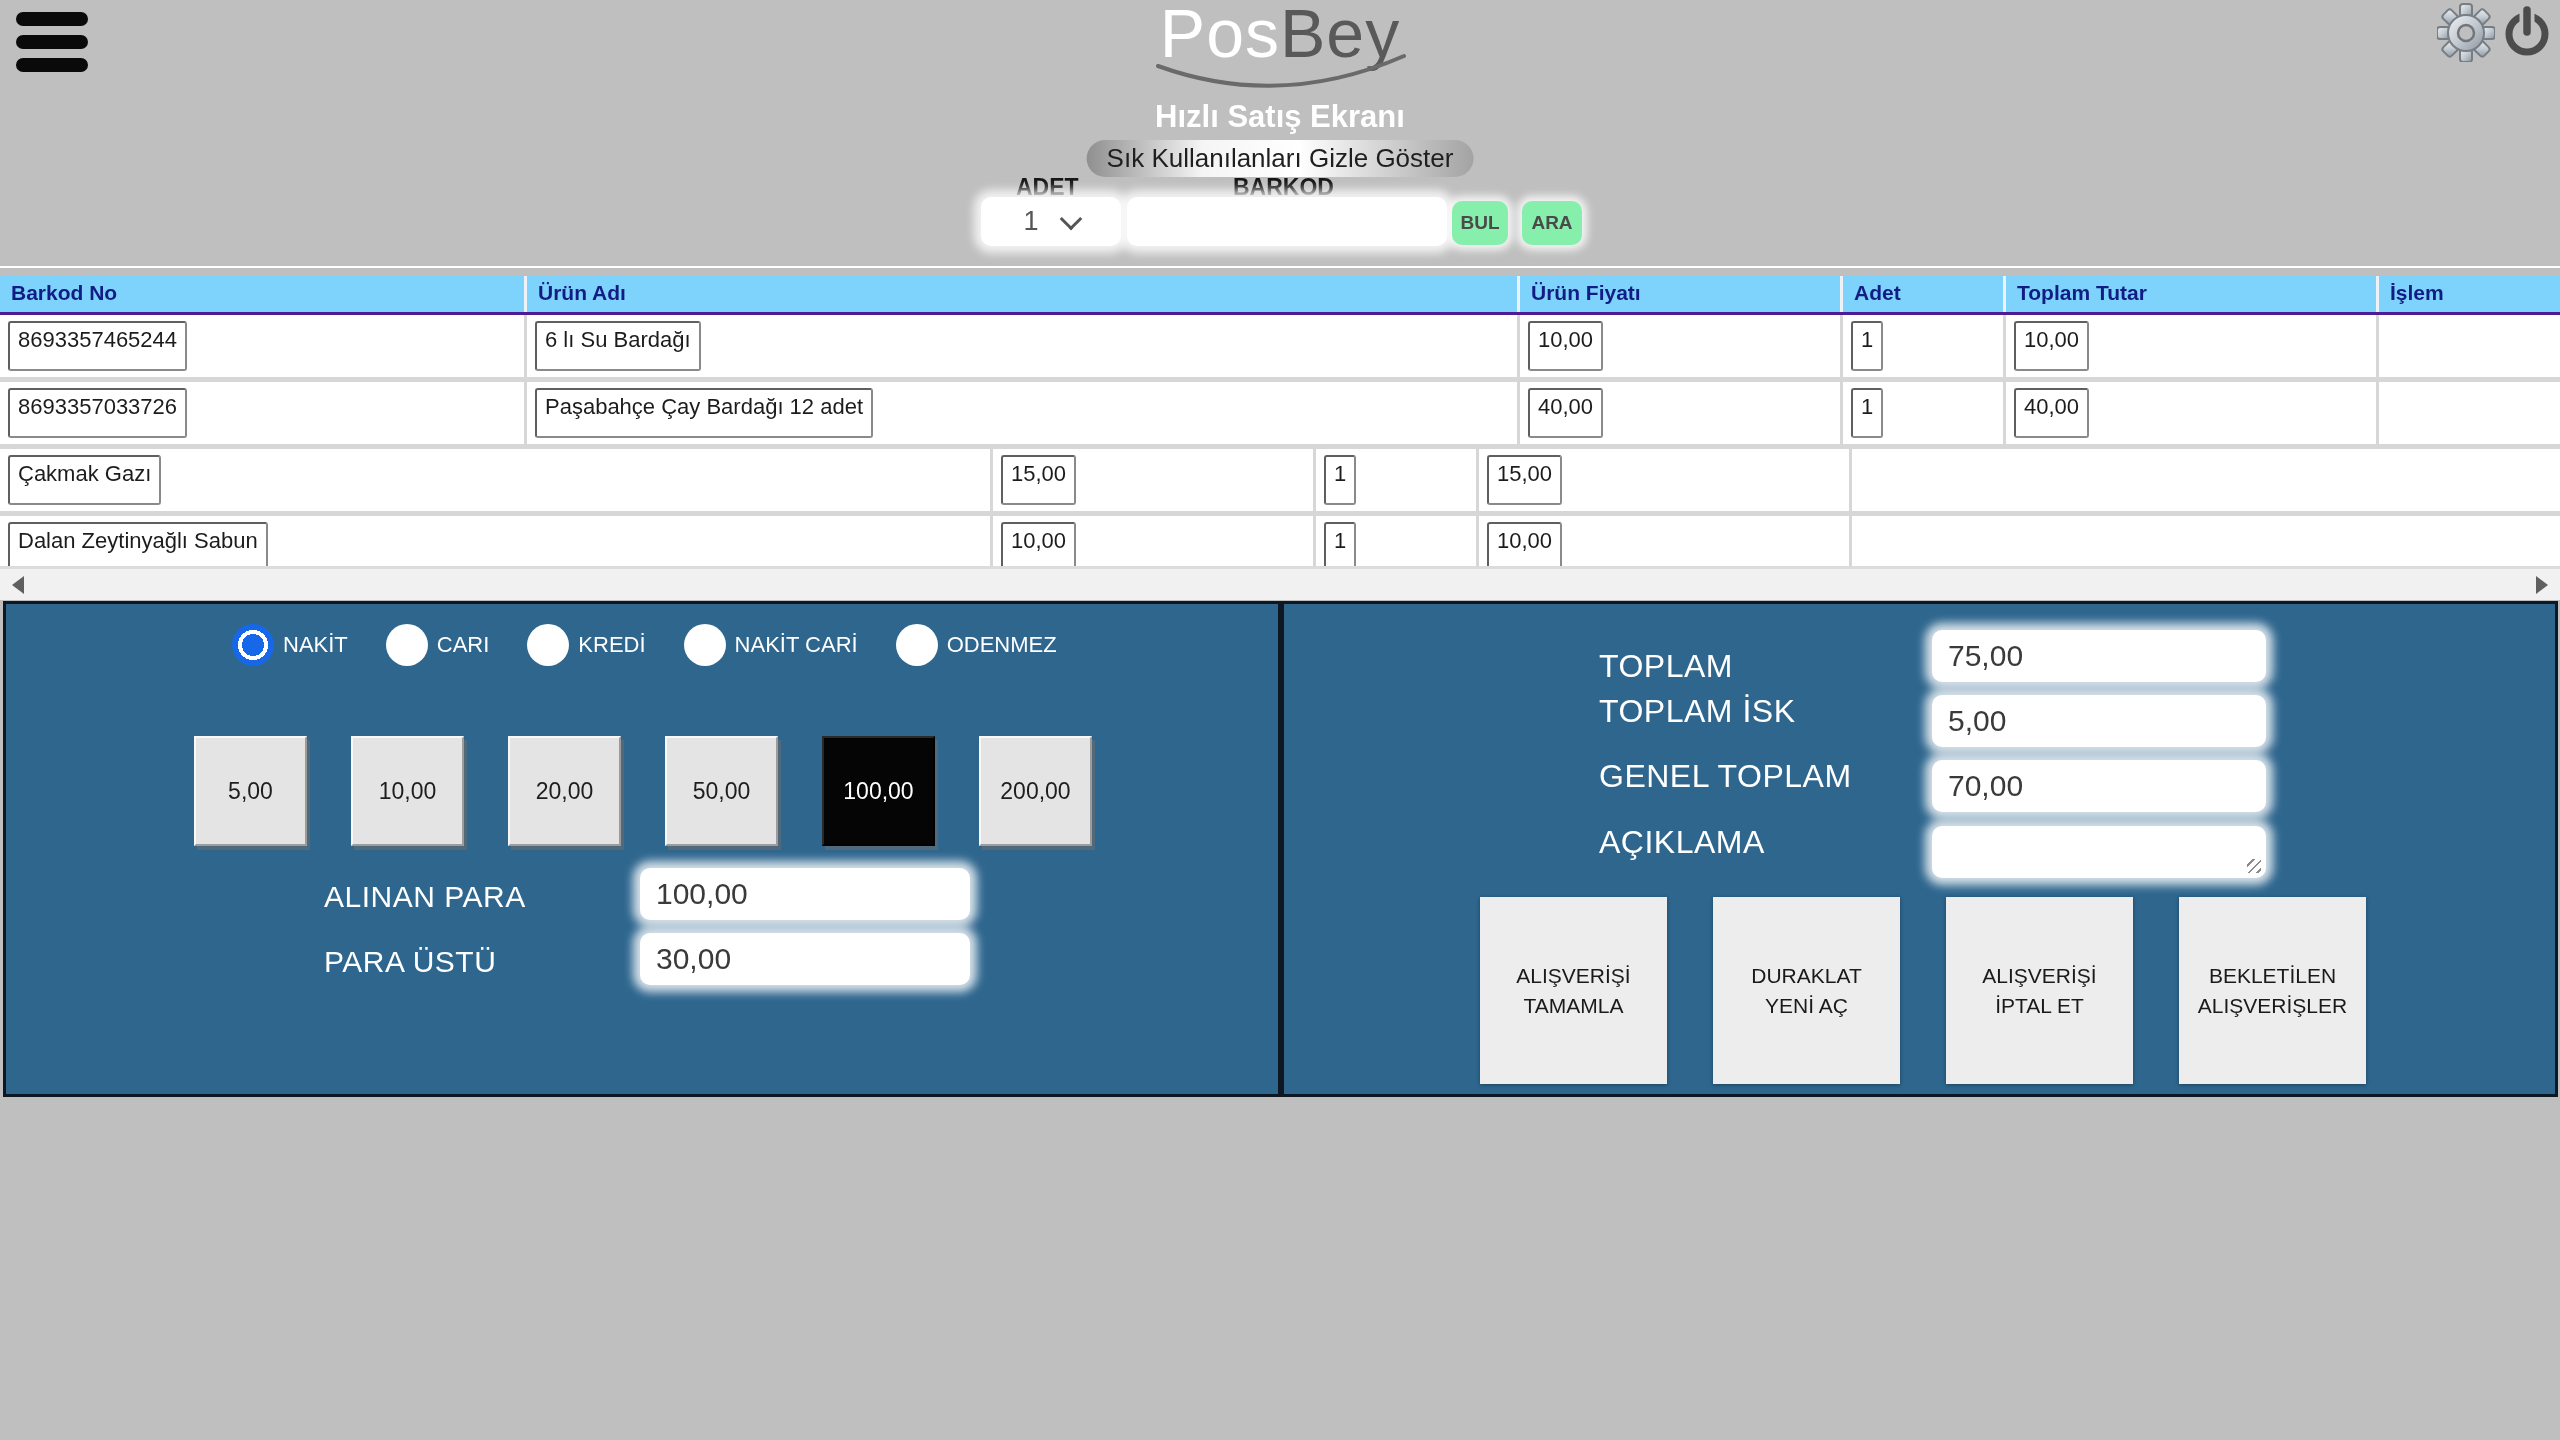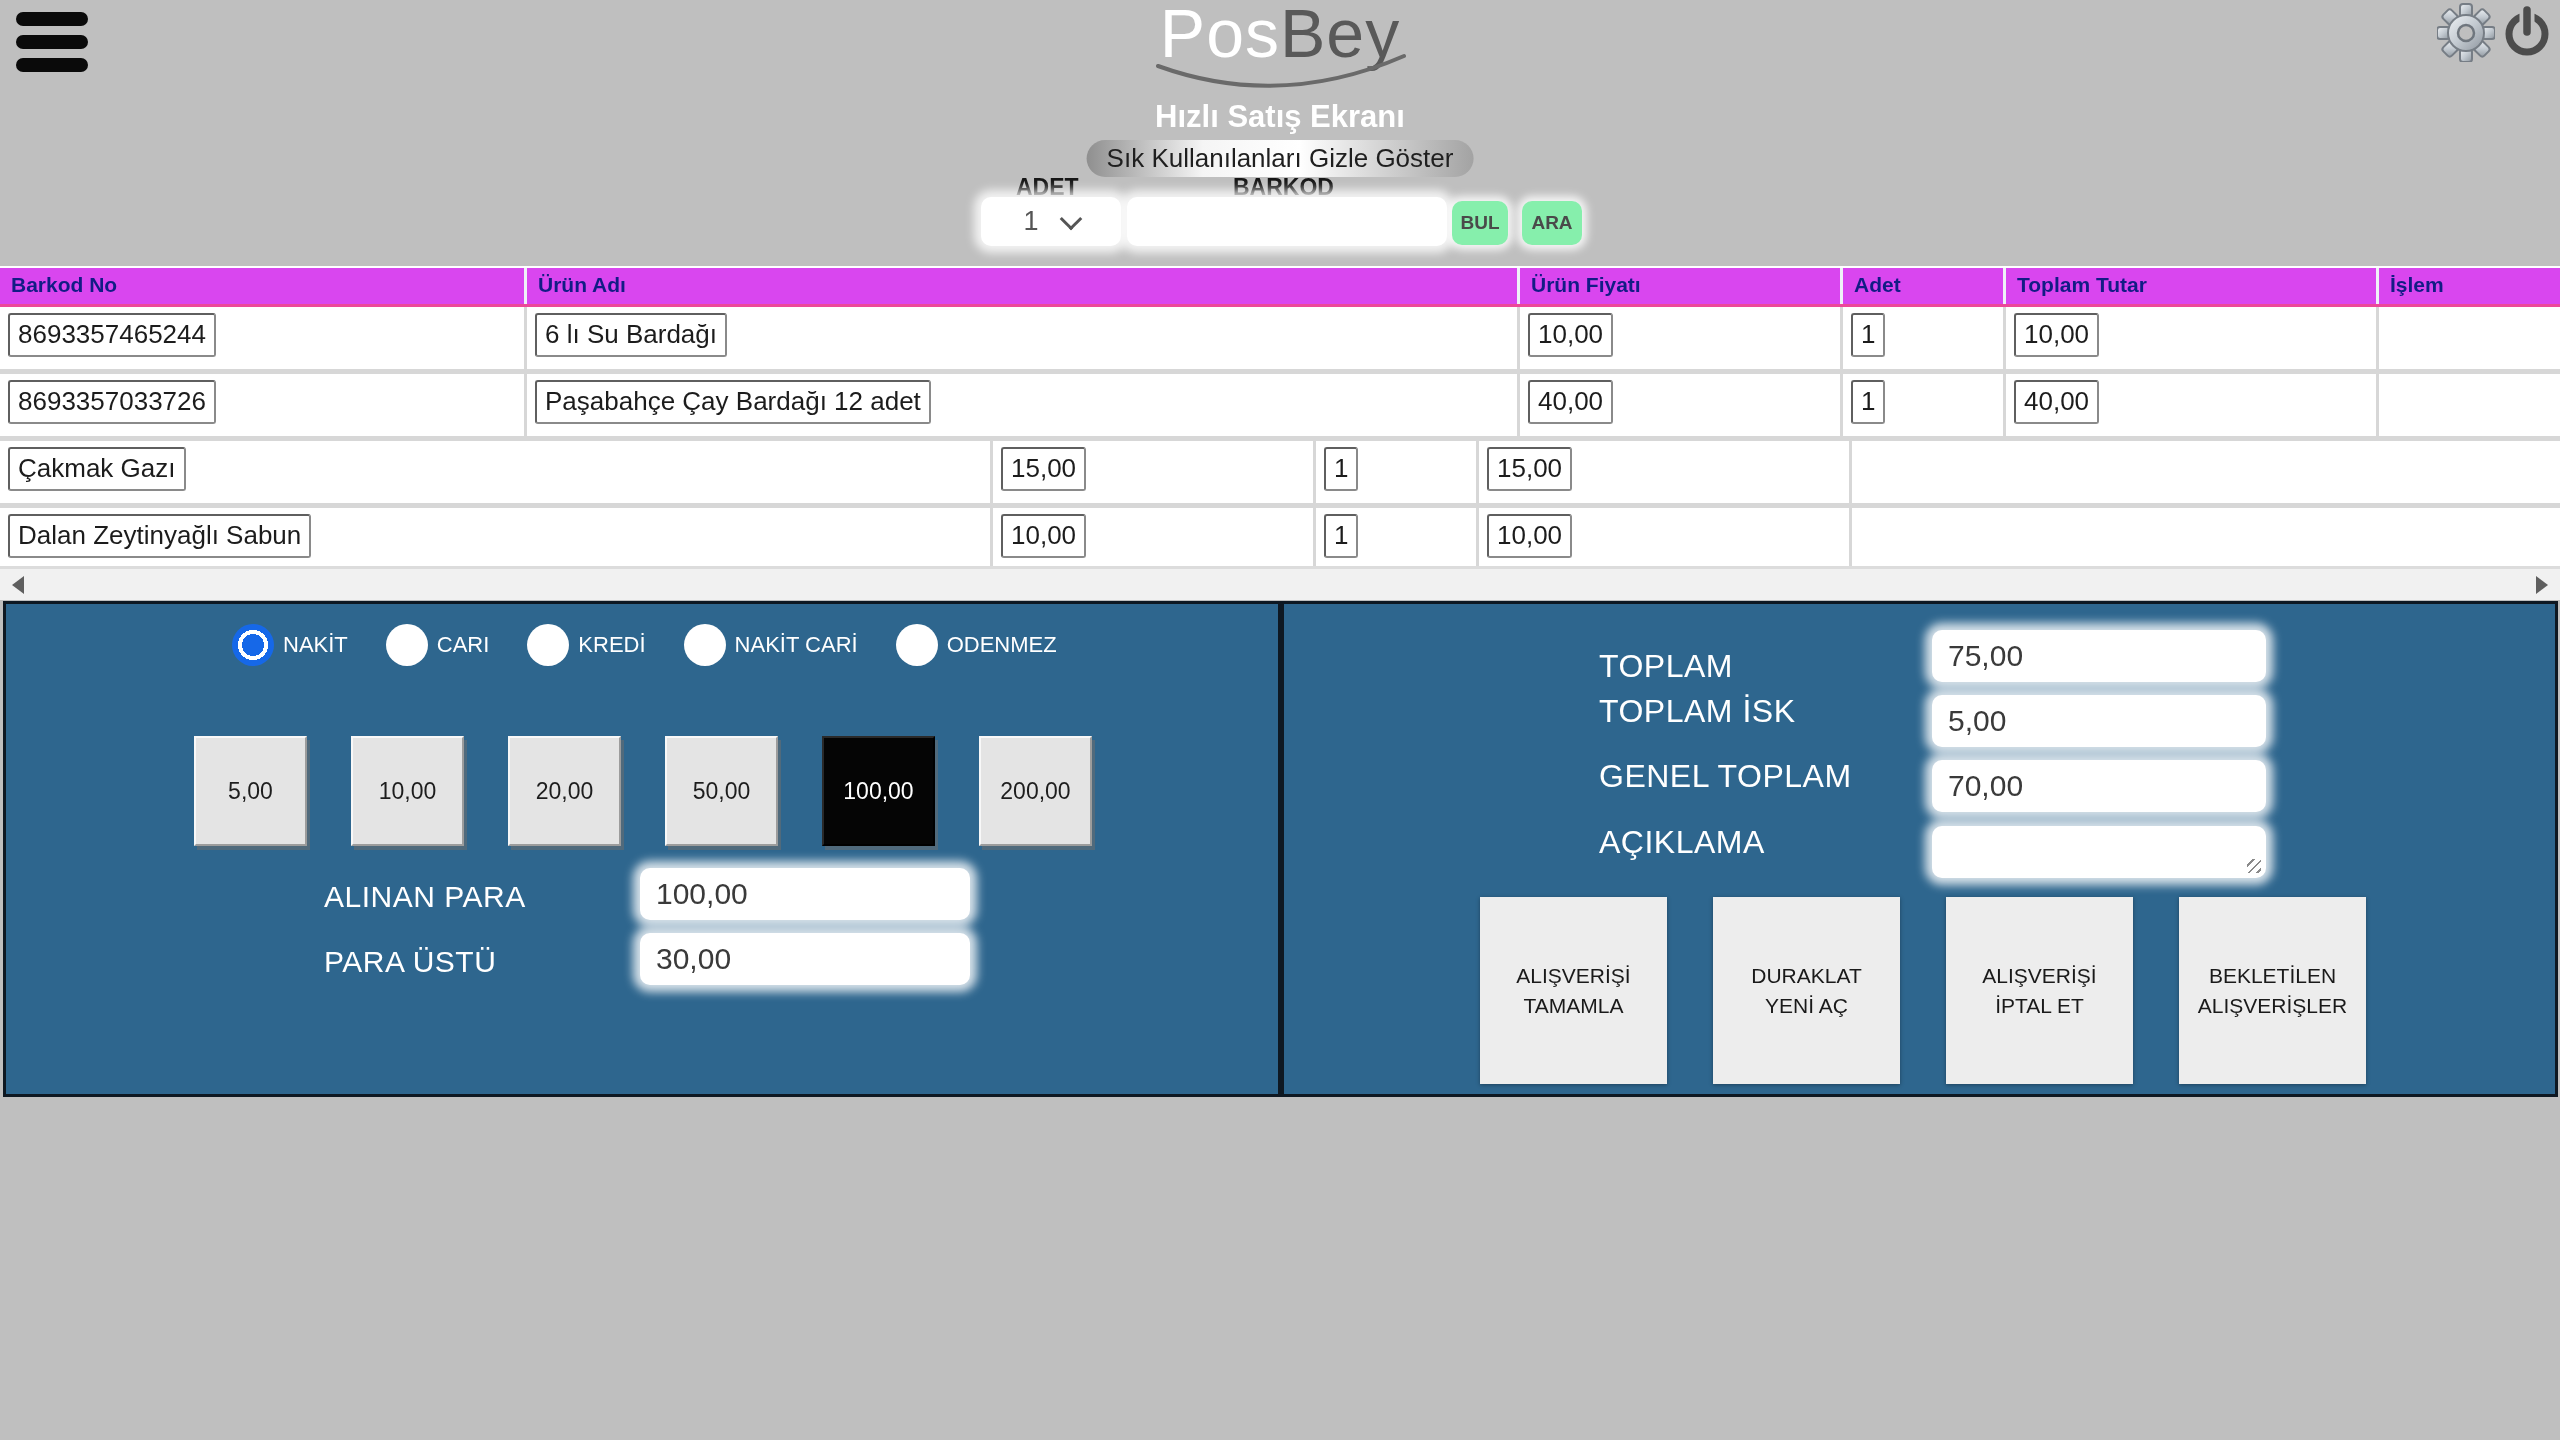--- a/index.html
+++ b/index.html
@@ -37,29 +37,29 @@
   .barkod-input{position:absolute;left:1127px;top:197px;width:320px;height:49px;font-size:26px;
                 color:#222;padding:0 12px;display:flex;align-items:center;cursor:text;}
   .mini-btn{position:absolute;top:201px;height:44px;border-radius:10px;background:#86efac;
             box-shadow:0 0 8px 5px rgba(255,255,255,.85);font-size:19px;font-weight:600;color:#4a4a4a;
             display:flex;align-items:center;justify-content:center;cursor:pointer;}
   .bul{left:1452px;width:56px;}
   .ara{left:1522px;width:60px;}
 
   
   .table{position:absolute;left:0;top:266px;width:2560px;border-top:2px solid #fff;}
-  .thead{display:flex;height:36px;background:#d946ef;border-bottom:3px solid #ec4899;}
+  .thead{display:flex;height:36px;background:#7dd3fc;border-bottom:3px solid #4c1d95;margin-top:8px;}
   .th{box-sizing:border-box;padding-left:11px;line-height:34px;font-size:21px;font-weight:700;
       color:#121c85;border-right:3px solid #eef2f7;}
   .trow{display:flex;height:62px;background:#ffffff;border-bottom:5px solid #d7d7d7;}
   .td{box-sizing:border-box;padding:6px 0 0 8px;border-right:3px solid #d7d7d7;}
   .c0{width:527px;} .c1{width:993px;} .c2{width:323px;} .c3{width:163px;} .c4{width:373px;}
   .c5{width:178px;border-right:none;}
   .ibox{display:inline-block;background:#fff;border:2px solid #8a8a8a;border-top-color:#5f5f5f;
-        border-left-color:#5f5f5f;border-radius:3px;padding:4px 8px 5px;font-size:26px;color:#1c1c1c;
+        border-left-color:#5f5f5f;border-radius:3px;padding:4px 8px 16px;font-size:22px;color:#1c1c1c;
         white-space:nowrap;cursor:text;}
   .del{position:relative;width:38px;height:38px;border-radius:50%;margin:2px 0 0 16px;cursor:pointer;
        background:radial-gradient(circle at 34% 28%,#ffb3ab 0%,#f05048 30%,#d41f16 58%,#8f0b06 96%);
        box-shadow:inset 0 -3px 5px rgba(0,0,0,.3),0 2px 3px rgba(0,0,0,.3);}
   .del::before,.del::after{content:"";position:absolute;left:50%;top:50%;width:22px;height:7px;
        background:#fff;border-radius:3px;}
   .del::before{transform:translate(-50%,-50%) rotate(45deg);}
   .del::after{transform:translate(-50%,-50%) rotate(-45deg);}
 
   

